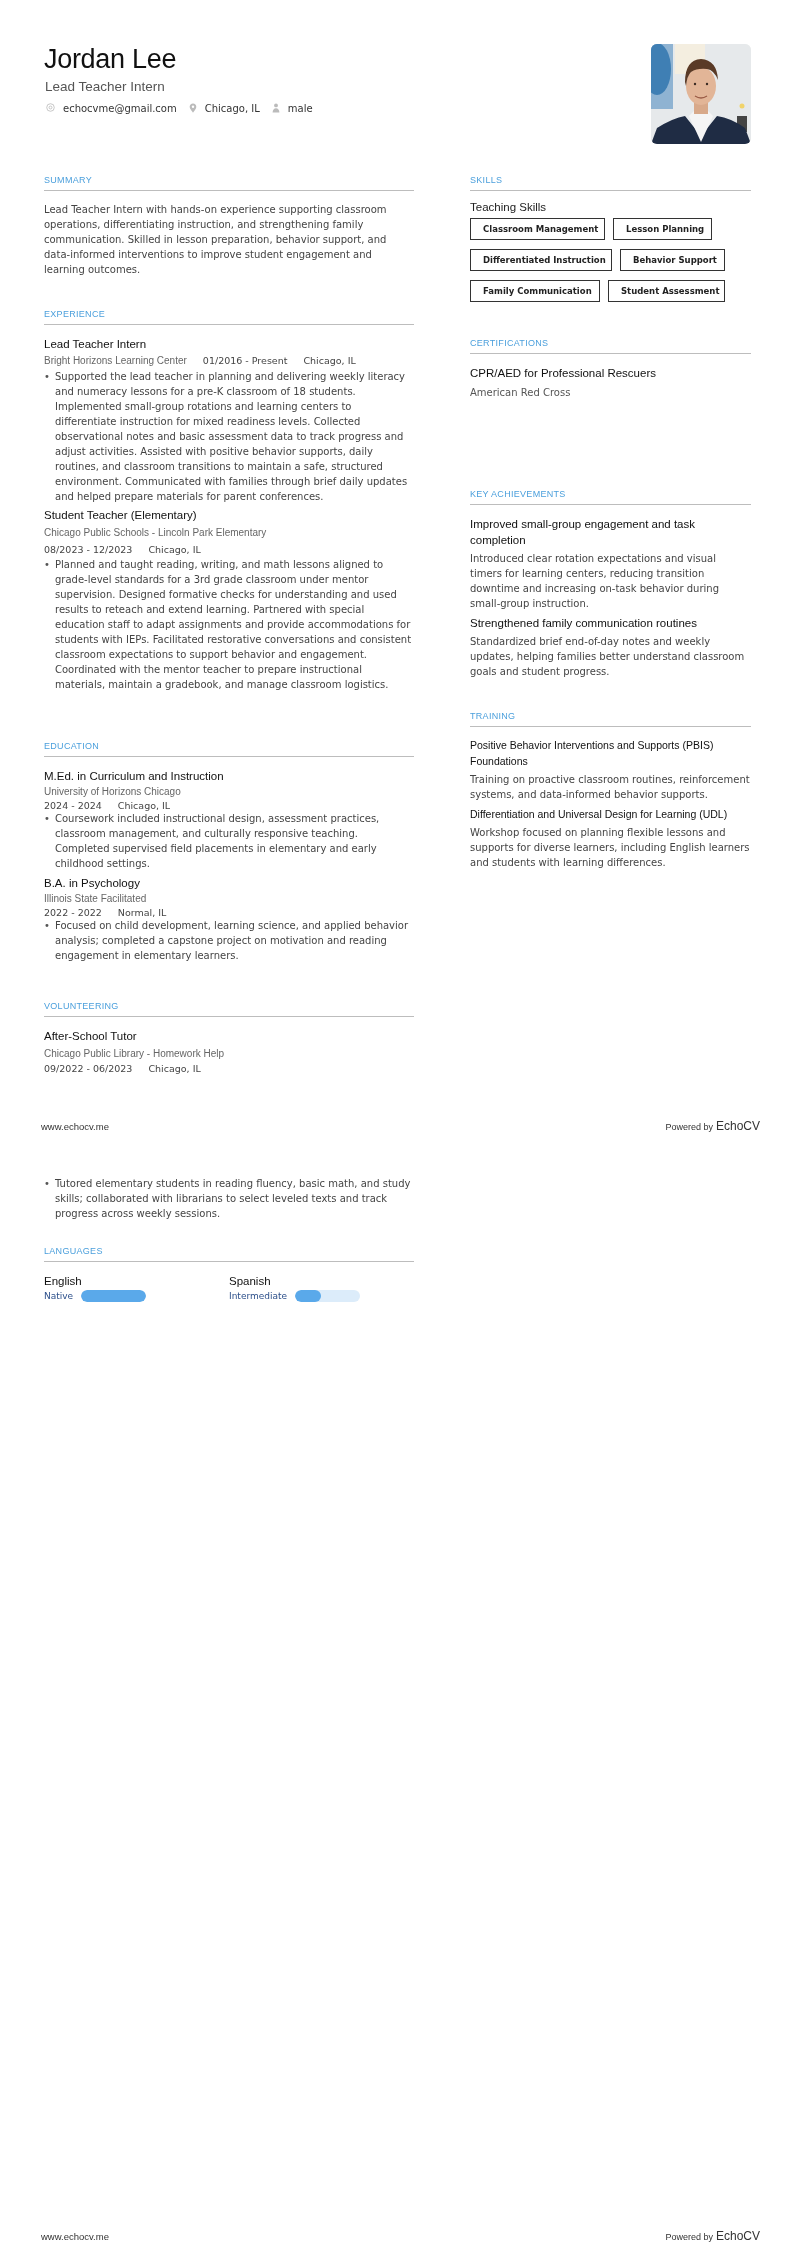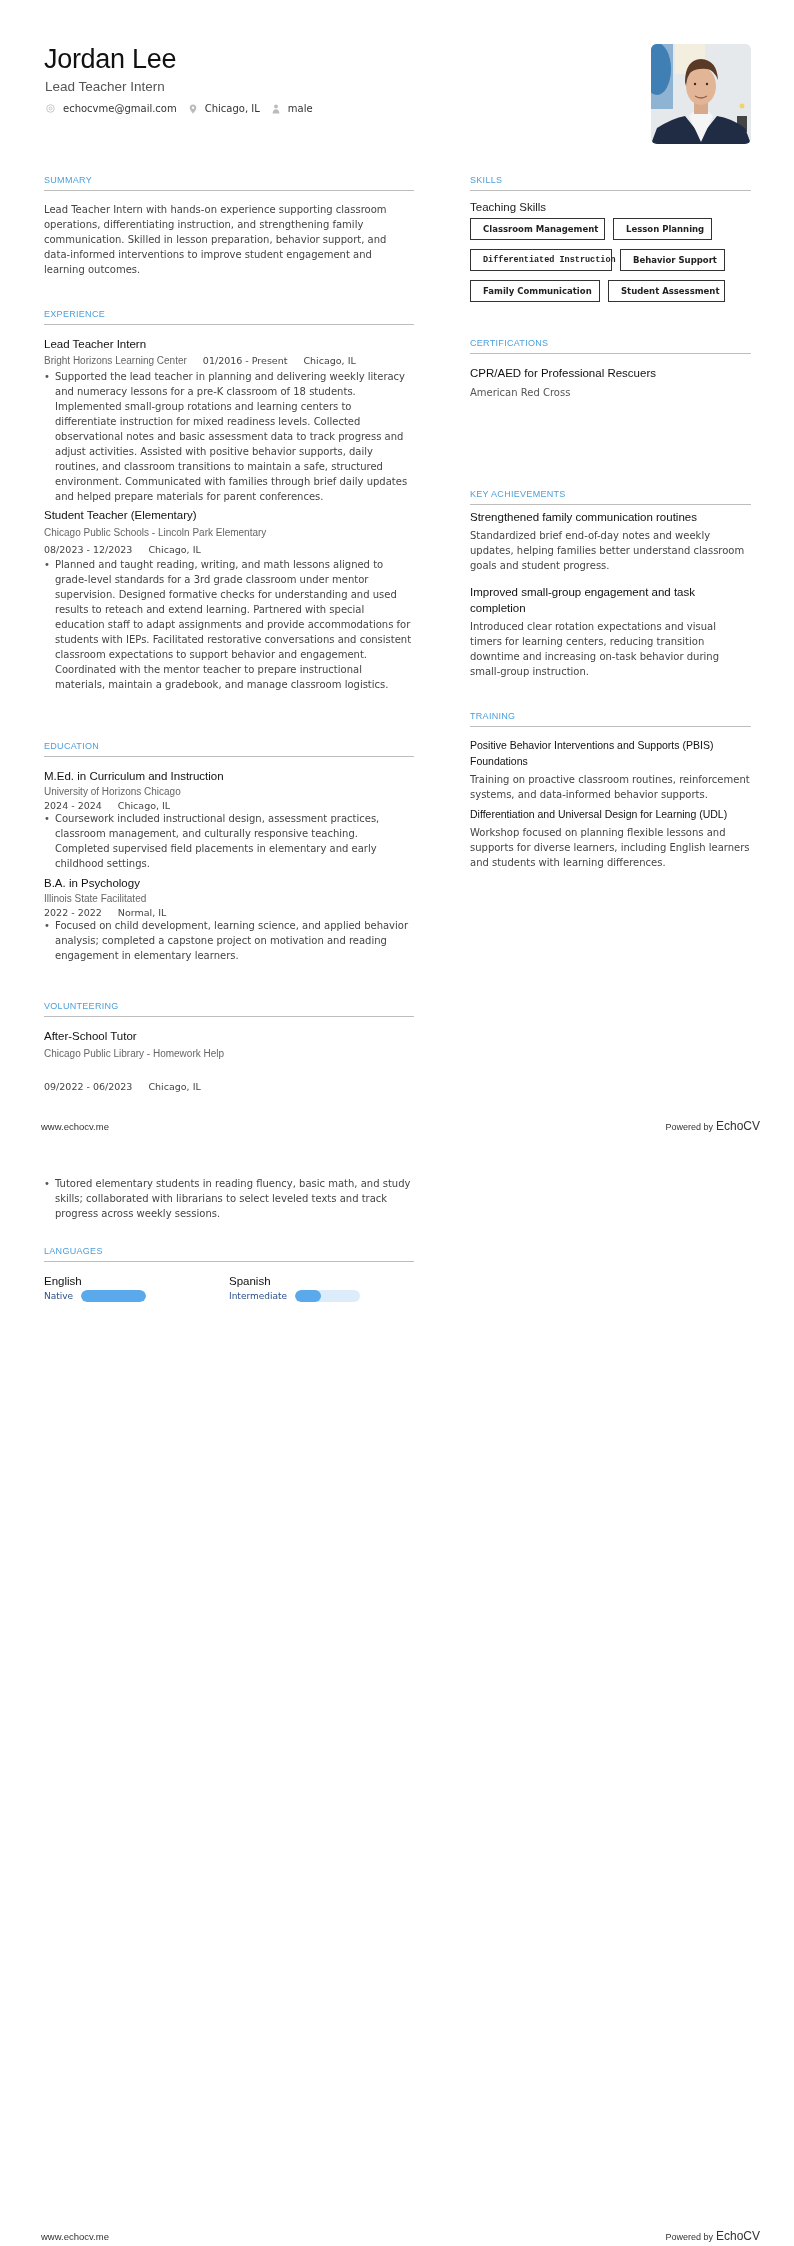--- a/index.html
+++ b/index.html
@@ -3,21 +3,21 @@
 <meta charset="utf-8">
 <style>
   * { box-sizing: border-box; margin: 0; padding: 0; }
   html, body { width: 794px; background: #fff; }
   body { font-family: "DejaVu Sans", sans-serif; color: #333; position: relative; height: 2246px; overflow: hidden; }
 
   
   .name { position: absolute; left: 44px; top: 44px; font-family: "Liberation Sans", sans-serif; font-size: 27px; color: #111; font-weight: 400; letter-spacing: -0.3px; }
   .role { position: absolute; left: 45px; top: 79px; font-family: "Liberation Sans", sans-serif; font-size: 13.5px; color: #555; }
   .contacts { position: absolute; left: 46px; top: 103px; display: flex; align-items: center; font-size: 10px; color: #333; gap: 0; }
-  .contact { display: flex; align-items: center; margin-right: 12px; }
+  .contact { display: flex; align-items: flex-start; margin-right: 12px; }
   .contact .ic { color: #bbb; font-size: 10px; margin-right: 8px; display: inline-flex; align-items: center; }
   .photo { position: absolute; left: 651px; top: 44px; width: 100px; height: 100px; border-radius: 6px; overflow: hidden; background: linear-gradient(135deg, #dfe6ec 0%, #f3f2ee 60%, #e9e8e4 100%); }
 
   
   .section-title { font-family: "Liberation Sans", sans-serif; font-size: 9px; color: #4a9fdc; letter-spacing: 0.3px; text-transform: uppercase; padding-bottom: 5px; border-bottom: 1.5px solid #bdbdbd; }
   .col-left { position: absolute; left: 44px; width: 370px; }
   .col-right { position: absolute; left: 470px; width: 281px; }
 
   .item-title { font-family: "Liberation Sans", sans-serif; font-size: 11.5px; color: #111; line-height: 16px; }
   .item-sub { font-family: "Liberation Sans", sans-serif; font-size: 10px; color: #666; line-height: 15px; }
@@ -165,57 +165,57 @@
       <li>Focused on child development, learning science, and applied behavior analysis; completed a capstone project on motivation and reading engagement in elementary learners.</li>
     </ul>
   </div>
 </div>
 
 <div class="col-left" style="top:1001px;">
   <div class="section-title">VOLUNTEERING</div>
   <div style="margin-top:11px;">
     <div class="item-title">After-School Tutor</div>
     <div class="item-sub" style="margin-top:2px;">Chicago Public Library - Homework Help</div>
-    <div class="inline-meta" style="margin-top:20px;">
+    <div class="inline-meta" style="margin-top:2px;">
       <span class="dates">09/2022 - 06/2023</span>
       <span class="loc">Chicago, IL</span>
     </div>
   </div>
 </div>
 
 <div class="col-right" style="top:175px;">
   <div class="section-title">SKILLS</div>
   <div class="skill-group-title">Teaching Skills</div>
   <div class="tags">
     <span class="tag" style="width:135px;text-align:center;">Classroom Management</span>
     <span class="tag" style="width:99px;text-align:center;">Lesson Planning</span>
-    <span class="tag" style="width:142px;text-align:center;font-family:Liberation Mono, monospace;">Differentiated Instruction</span>
+    <span class="tag" style="width:142px;text-align:center;">Differentiated Instruction</span>
     <span class="tag" style="width:105px;text-align:right;">Behavior Support</span>
     <span class="tag" style="width:130px;text-align:center;">Family Communication</span>
     <span class="tag" style="width:117px;text-align:center;">Student Assessment</span>
   </div>
 </div>
 
 <div class="col-right" style="top:338px;">
   <div class="section-title">CERTIFICATIONS</div>
   <div style="margin-top:11px;">
     <div class="item-title">CPR/AED for Professional Rescuers</div>
     <div class="body-text" style="margin-top:4px;color:#555;">American Red Cross</div>
   </div>
 </div>
 
 <div class="col-right" style="top:489px;">
   <div class="section-title">KEY ACHIEVEMENTS</div>
+  <div style="margin-top:11px;">
+    <div class="item-title">Improved small-group engagement and task completion</div>
+    <p class="body-text" style="margin-top:3px;">Introduced clear rotation expectations and visual timers for learning centers, reducing transition downtime and increasing on-task behavior during small-group instruction.</p>
+  </div>
   <div style="margin-top:4px;">
     <div class="item-title">Strengthened family communication routines</div>
     <p class="body-text" style="margin-top:3px;">Standardized brief end-of-day notes and weekly updates, helping families better understand classroom goals and student progress.</p>
-  </div>
-  <div style="margin-top:11px;">
-    <div class="item-title">Improved small-group engagement and task completion</div>
-    <p class="body-text" style="margin-top:3px;">Introduced clear rotation expectations and visual timers for learning centers, reducing transition downtime and increasing on-task behavior during small-group instruction.</p>
   </div>
 </div>
 
 <div class="col-right" style="top:711px;">
   <div class="section-title">TRAINING</div>
   <div style="margin-top:10px;">
     <div class="item-title" style="font-size:10.5px;">Positive Behavior Interventions and Supports (PBIS) Foundations</div>
     <p class="body-text" style="margin-top:3px;">Training on proactive classroom routines, reinforcement systems, and data-informed behavior supports.</p>
   </div>
   <div style="margin-top:4px;">

